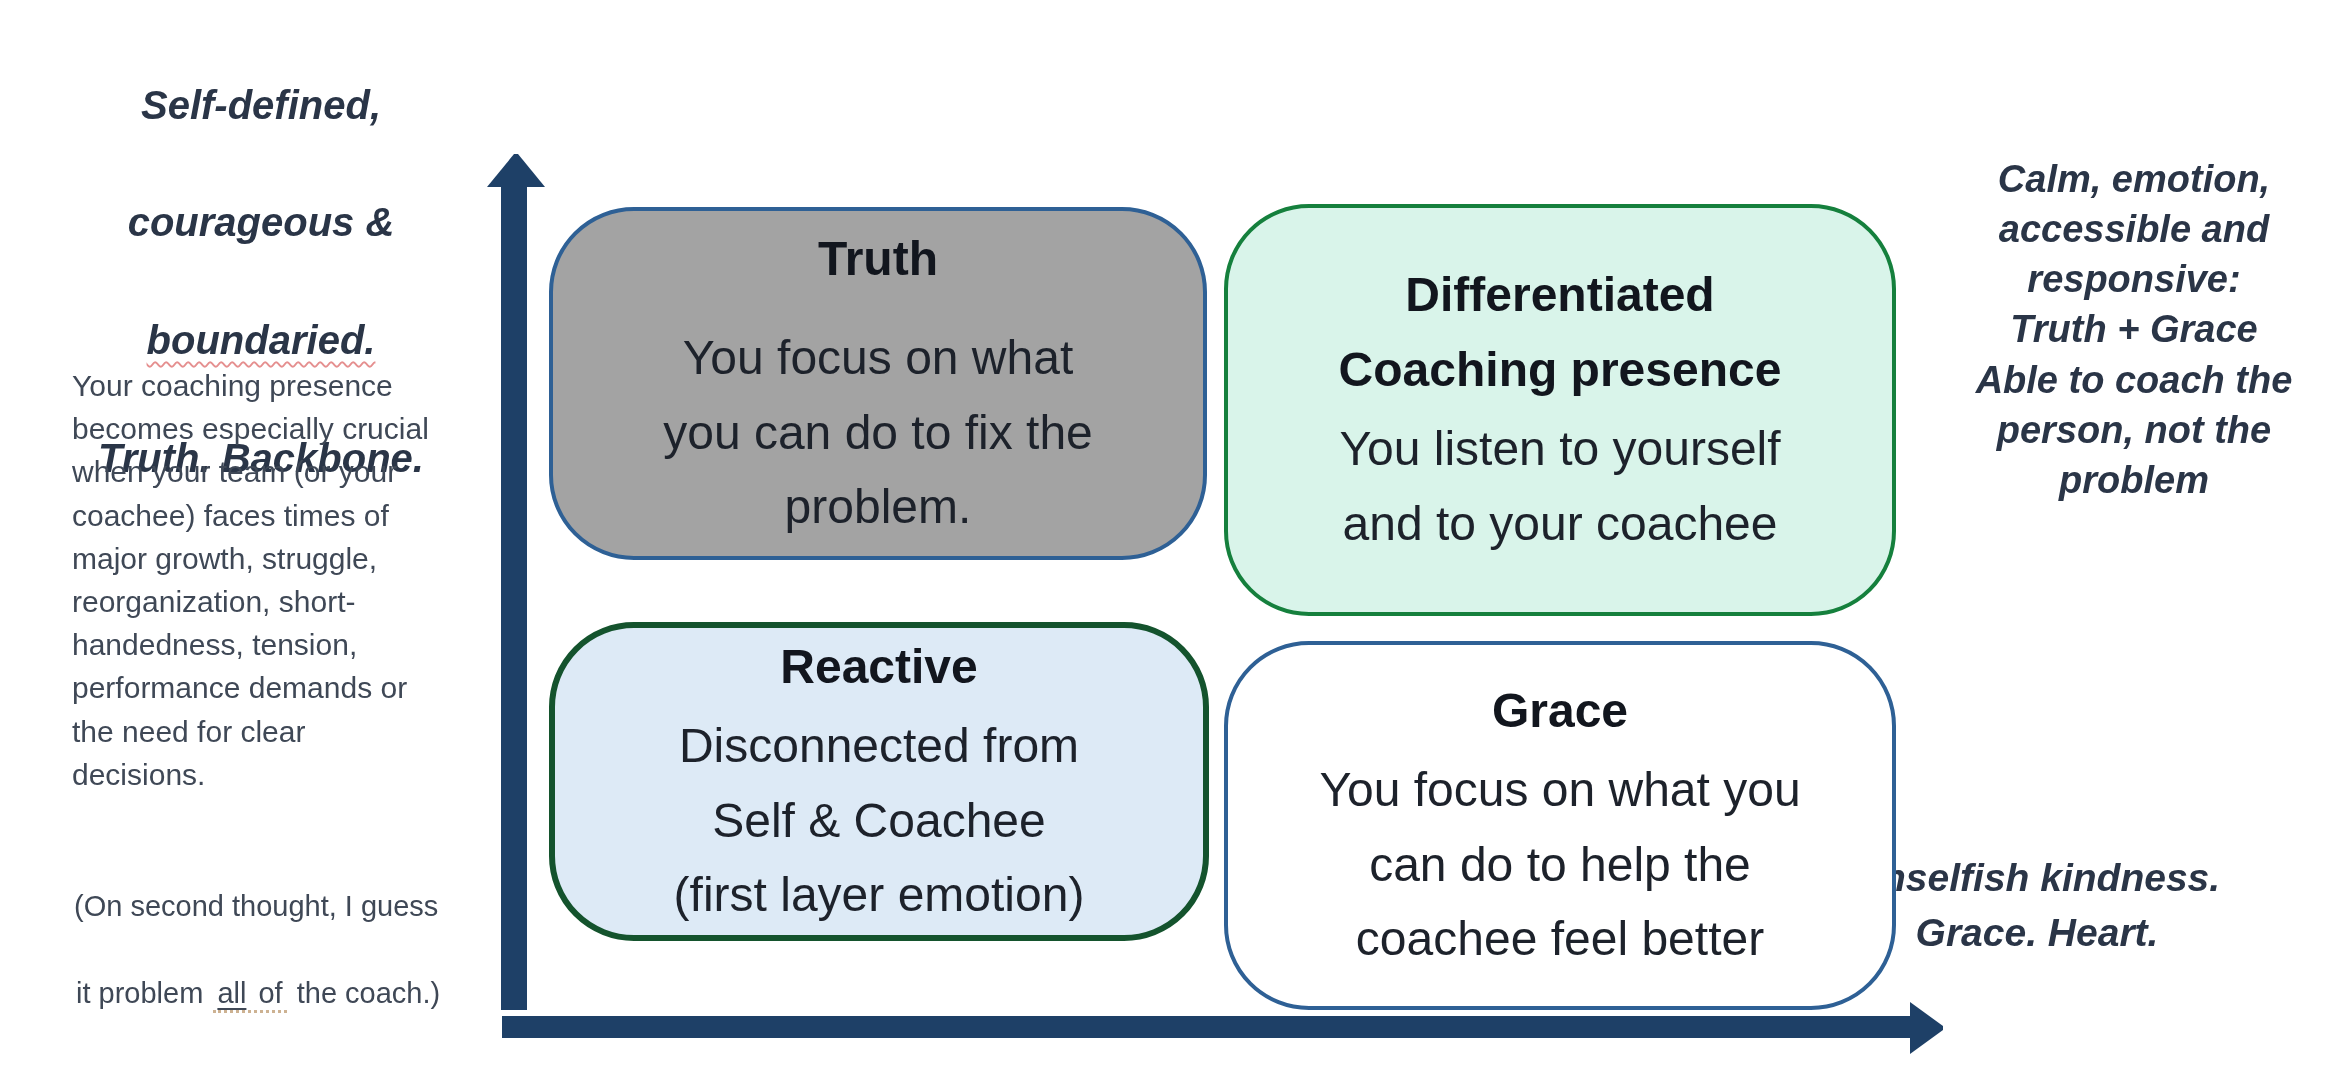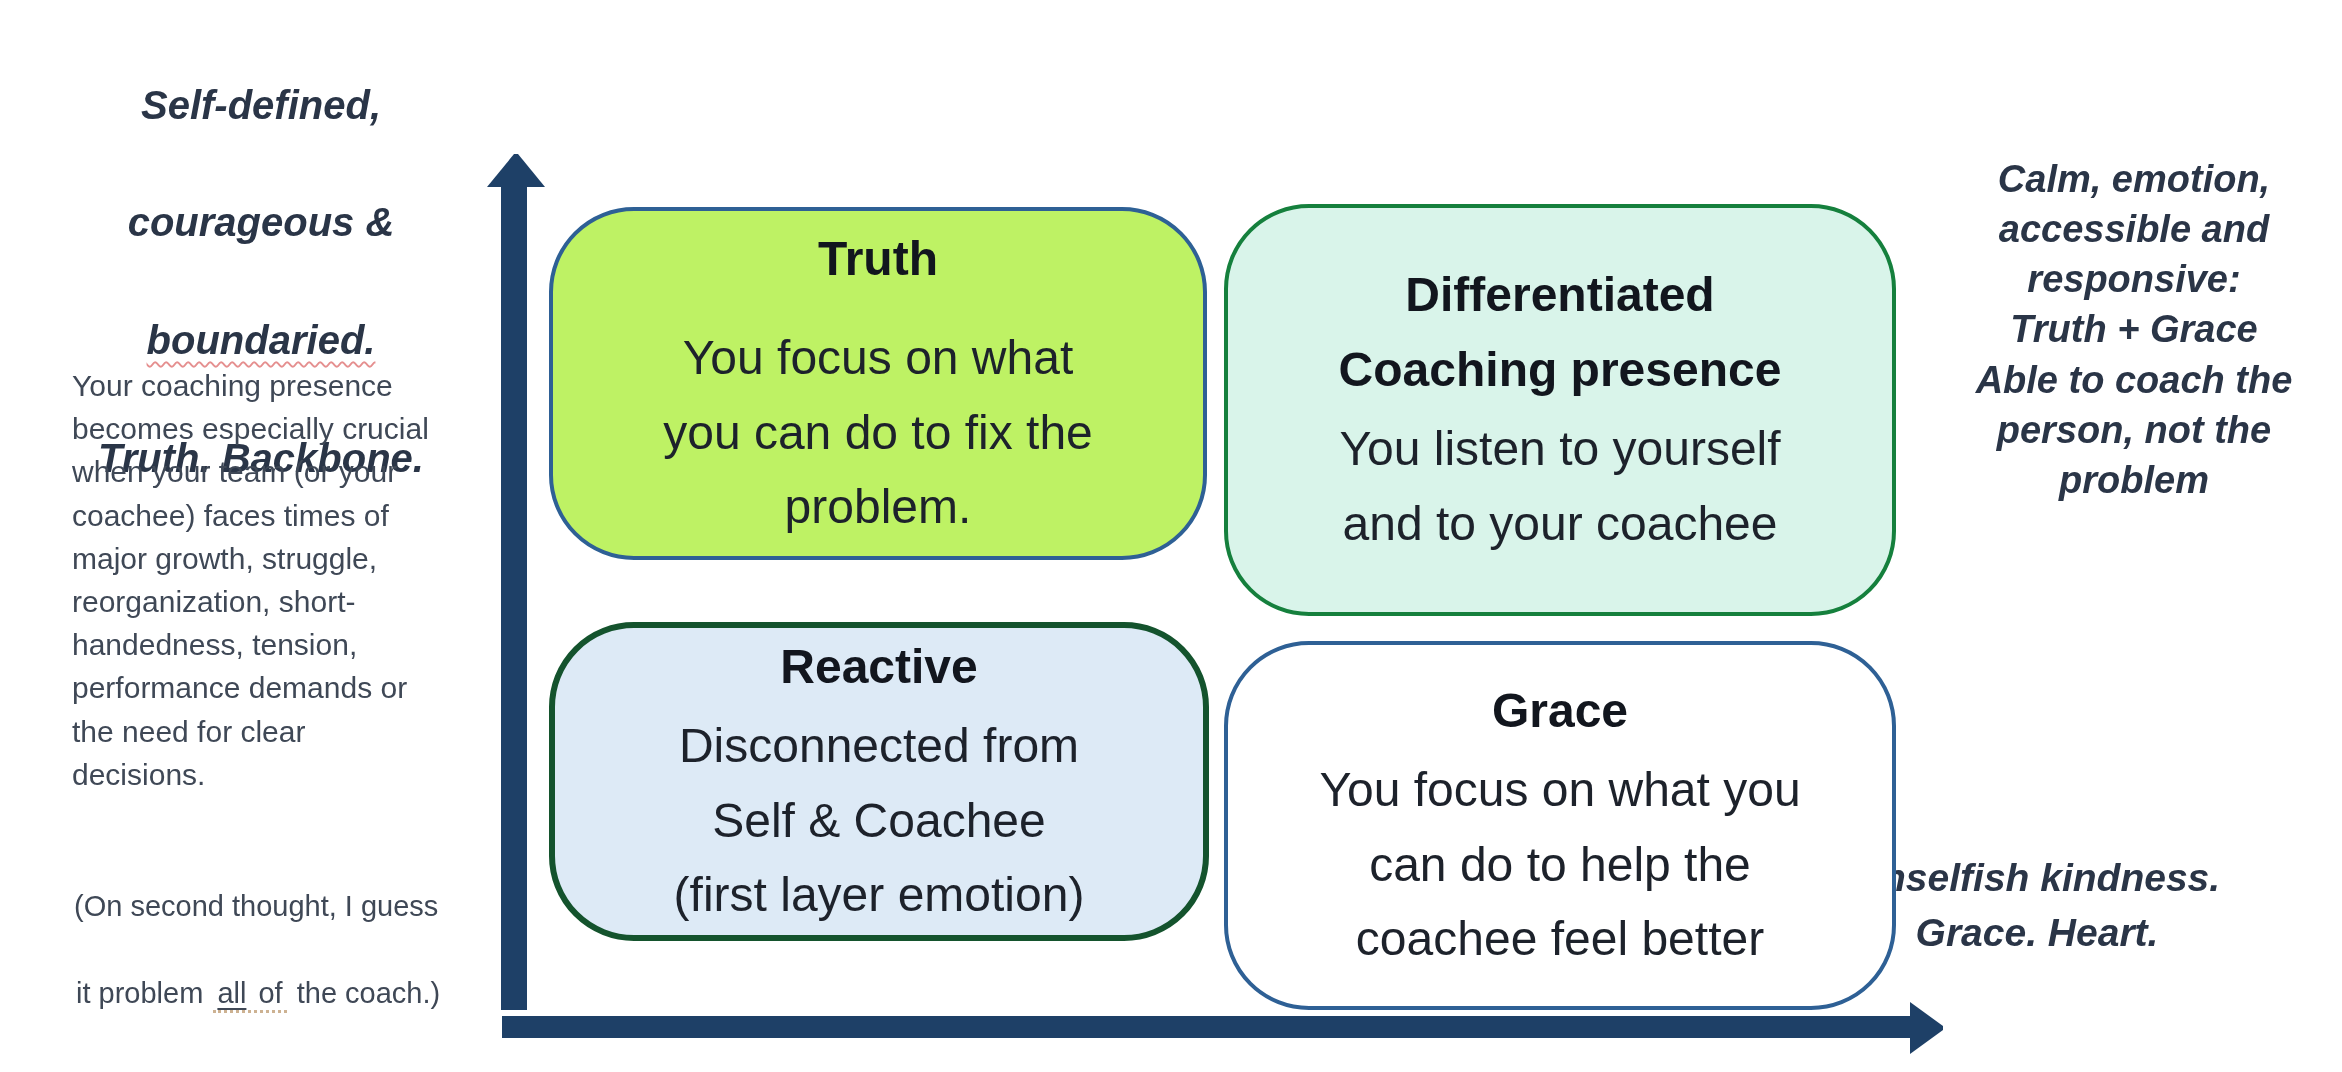--- a/index.html
+++ b/index.html
@@ -46,21 +46,21 @@
   
   .box {
     position:absolute; border-radius:85px;
     display:flex; flex-direction:column; justify-content:center; align-items:center;
     text-align:center; padding:10px 20px;
   }
   .box .q-title, .box .q-body { font-size:48px; line-height:1.56; white-space:pre-line; }
   .box .q-title { font-weight:700; color:#12161e; }
   .box .q-body  { font-weight:400; color:#1d222b; }
 
-  .box-truth    { left:545px;  top:203px; width:658px; height:353px; background:#bef264; border:4px solid #2e6095;gap:20px; }
+  .box-truth    { left:545px;  top:203px; width:658px; height:353px; background:#a3a3a3; border:4px solid #2e6095;gap:20px; }
   .box-diff     { left:1220px; top:200px; width:672px; height:412px; background:#d9f4ea; border:4px solid #15803d; }
   .box-reactive { left:545px;  top:618px; width:660px; height:319px; background:#ddeaf6; border:6px solid #14532d; }
   .box-grace    { left:1220px; top:637px; width:672px; height:369px; background:#ffffff; border:4px solid #2e6095; }
 </style>
 </head>
 <body>
 
 <div class="canvas">
 
   <div class="note note-tl">

